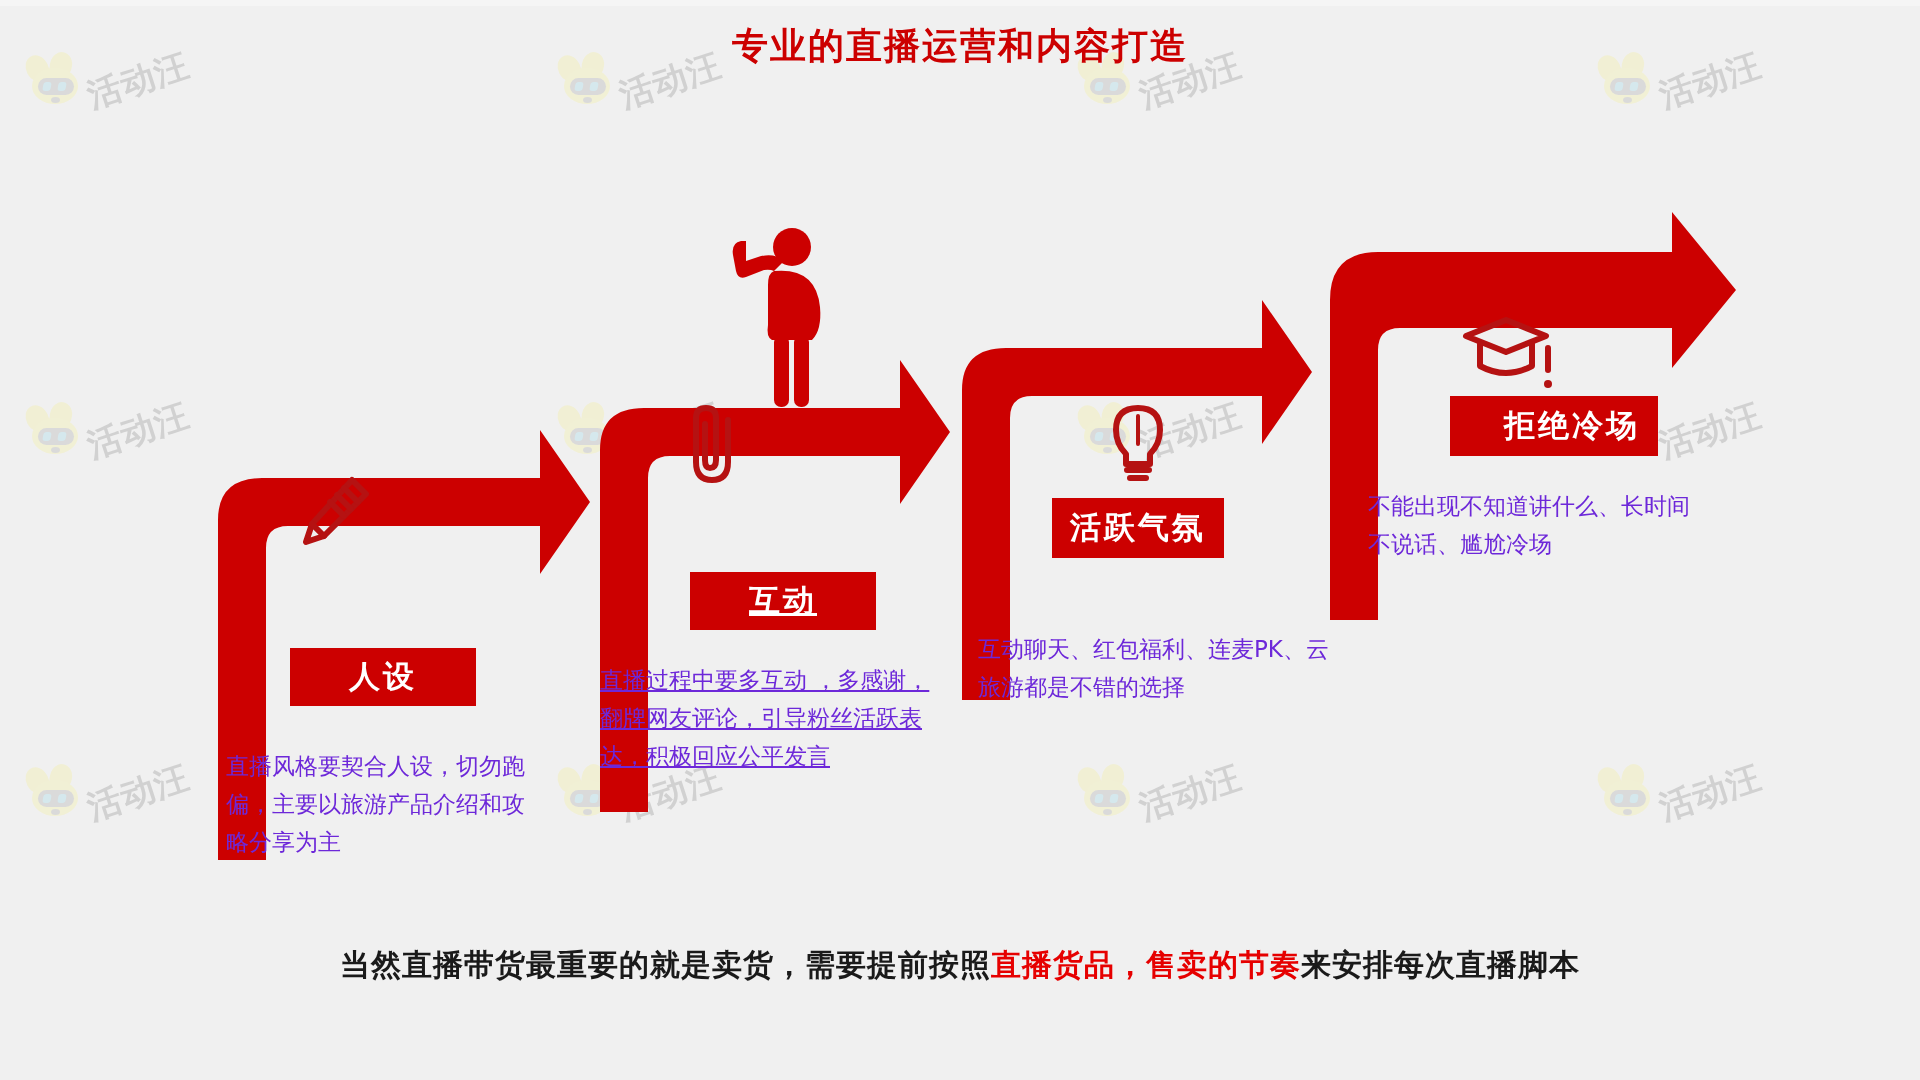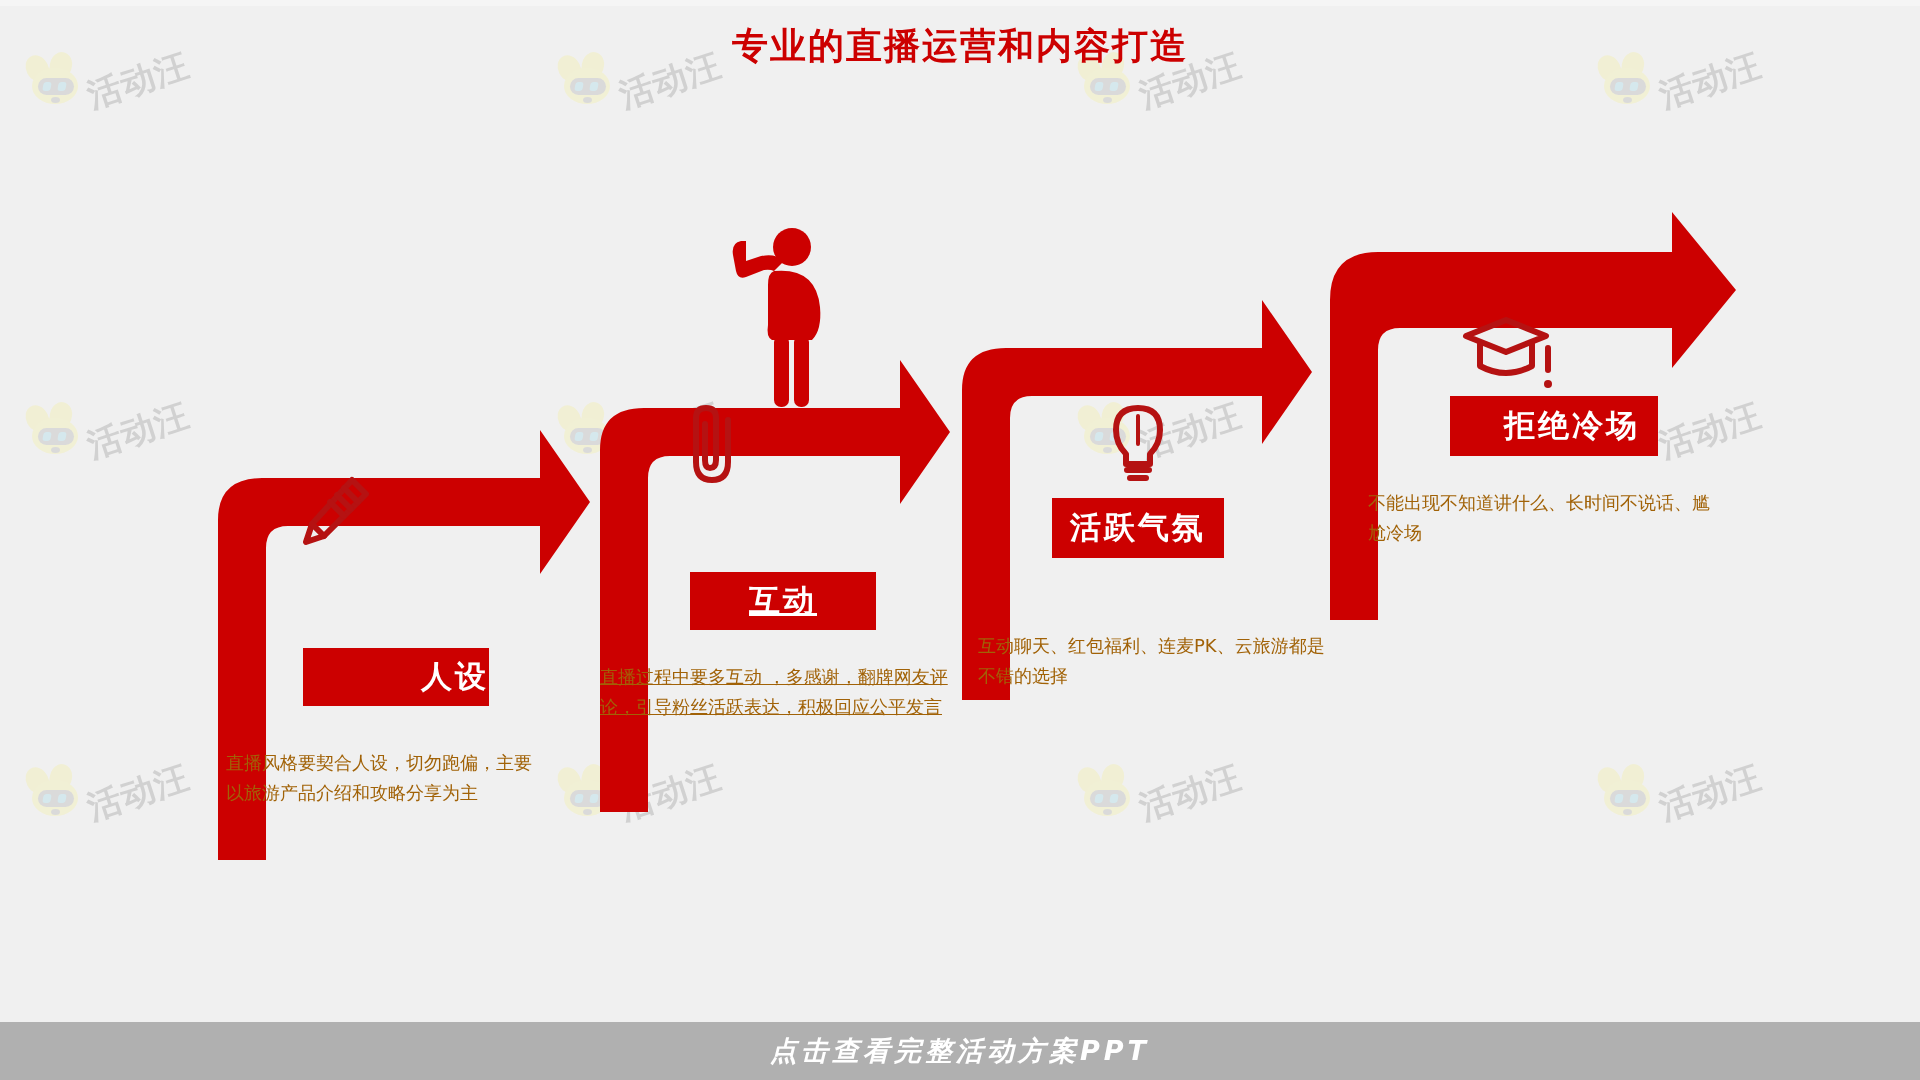--- a/index.html
+++ b/index.html
@@ -86,23 +86,23 @@
     background: #cc0000;
     color: #ffffff;
     font-size: 31px;
     font-weight: bold;
     letter-spacing: 3px;
     display: flex; align-items: center; justify-content: center;
     font-family: "DejaVu Sans", sans-serif;
   }
   .desc {
     position: absolute;
-    font-size: 18px;
+    font-size: 23px;
     line-height: 1.65;
-    color: #a16207;
+    color: #6d28d9;
     font-family: "DejaVu Sans", sans-serif;
   }
 
   
   .bottom-line {
     position: absolute; left: 0; top: 945px; width: 100%;
     text-align: center;
     font-size: 30px; font-weight: bold; color: #1a1a1a;
     letter-spacing: 1px; z-index: 20;
     font-family: "DejaVu Sans", sans-serif;
@@ -303,21 +303,21 @@
   <div class="step">
     <svg class="icon" style="left:292px; top:470px;" width="84" height="84" viewBox="0 0 84 84">
       <g fill="none" stroke="#b51212" stroke-width="6" stroke-linecap="round" stroke-linejoin="round">
         <path d="M 60 10 L 74 24 L 32 66 L 14 72 L 20 54 Z"></path>
         <path d="M 20 54 L 32 66"></path>
         <path d="M 52 18 L 66 32"></path>
         <path d="M 45 25 L 59 39"></path>
         <path d="M 38 32 L 52 46"></path>
       </g>
     </svg>
-    <div class="label-box" style="left:303px; top:648px; width:186px; height:58px;justify-content:flex-end;">
+    <div class="label-box" style="left:290px; top:648px; width:186px; height:58px;">
       <span>人设</span>
     </div>
     <div class="desc" style="left:226px; top:748px; width:320px;">直播风格要契合人设，切勿跑偏，主要以旅游产品介绍和攻略分享为主</div>
   </div>
 
   <div class="step">
     <svg class="icon" style="left:672px; top:400px;" width="84" height="90" viewBox="0 0 84 90">
       <g fill="none" stroke="#b51212" stroke-width="6" stroke-linecap="round" stroke-linejoin="round">
         <path d="M 56 20 L 56 62 Q 56 80 40 80 Q 24 80 24 62 L 24 18 Q 24 8 34 8 Q 44 8 44 18 L 44 60 Q 44 68 38 68 Q 33 68 33 60 L 33 24"></path>
       </g>
@@ -351,18 +351,18 @@
         <path d="M 88 38 L 88 60"></path>
         <circle cx="88" cy="74" r="4" fill="#b51212" stroke="none"></circle>
       </g>
     </svg>
     <div class="label-box" style="left:1450px; top:396px; width:208px; height:60px;padding-left:36px;">
       <span>拒绝冷场</span>
     </div>
     <div class="desc" style="left:1368px; top:488px; width:344px;">不能出现不知道讲什么、长时间不说话、尴尬冷场</div>
   </div>
 
-
-  <div class="footer">
-    <span>点击查看完整活动方案PPT</span>
-  </div>
+  <div class="bottom-line">
+    <span>当然直播带货最重要的就是卖货，需要提前按照</span><span class="hl">直播货品，售卖的节奏</span><span>来安排每次直播脚本</span>
+  </div>
+
 
 </div>
 
 </body></html>

